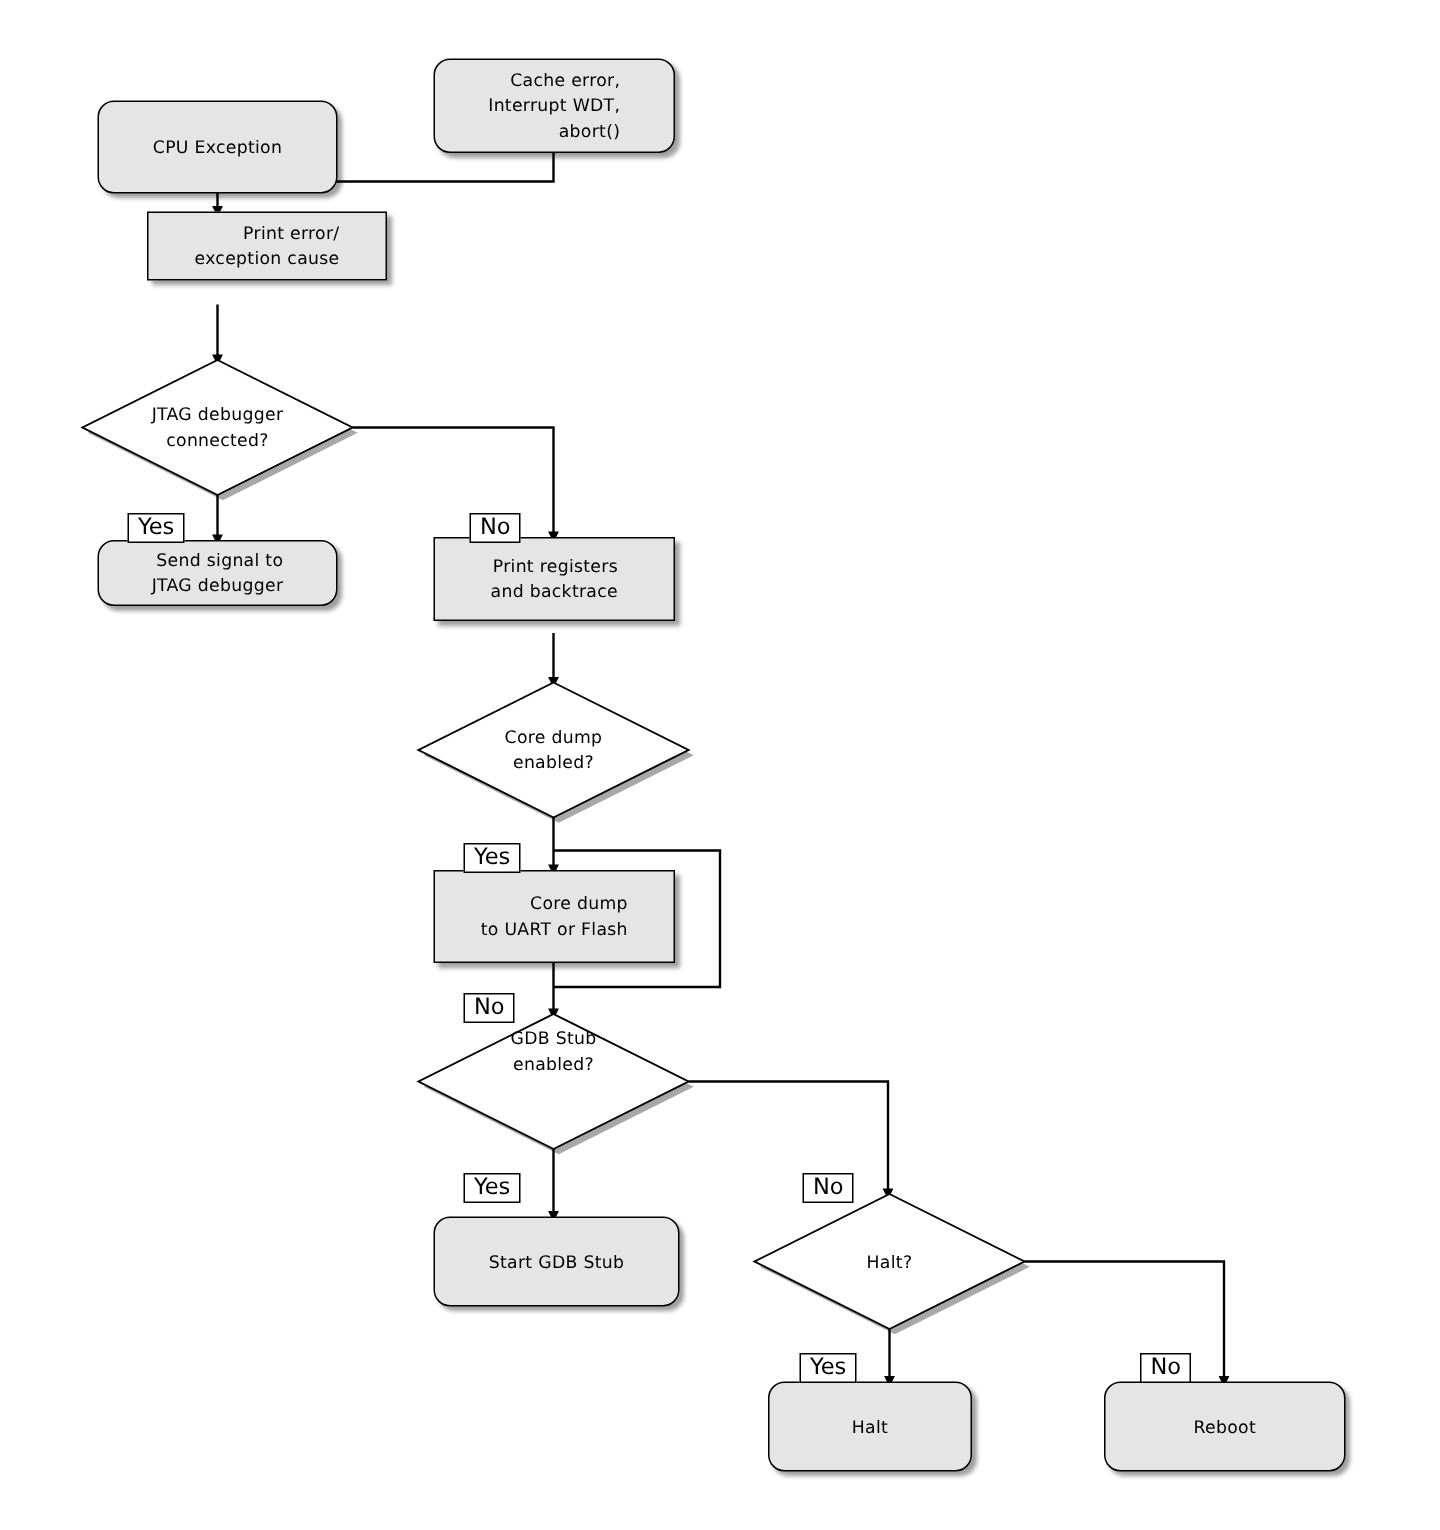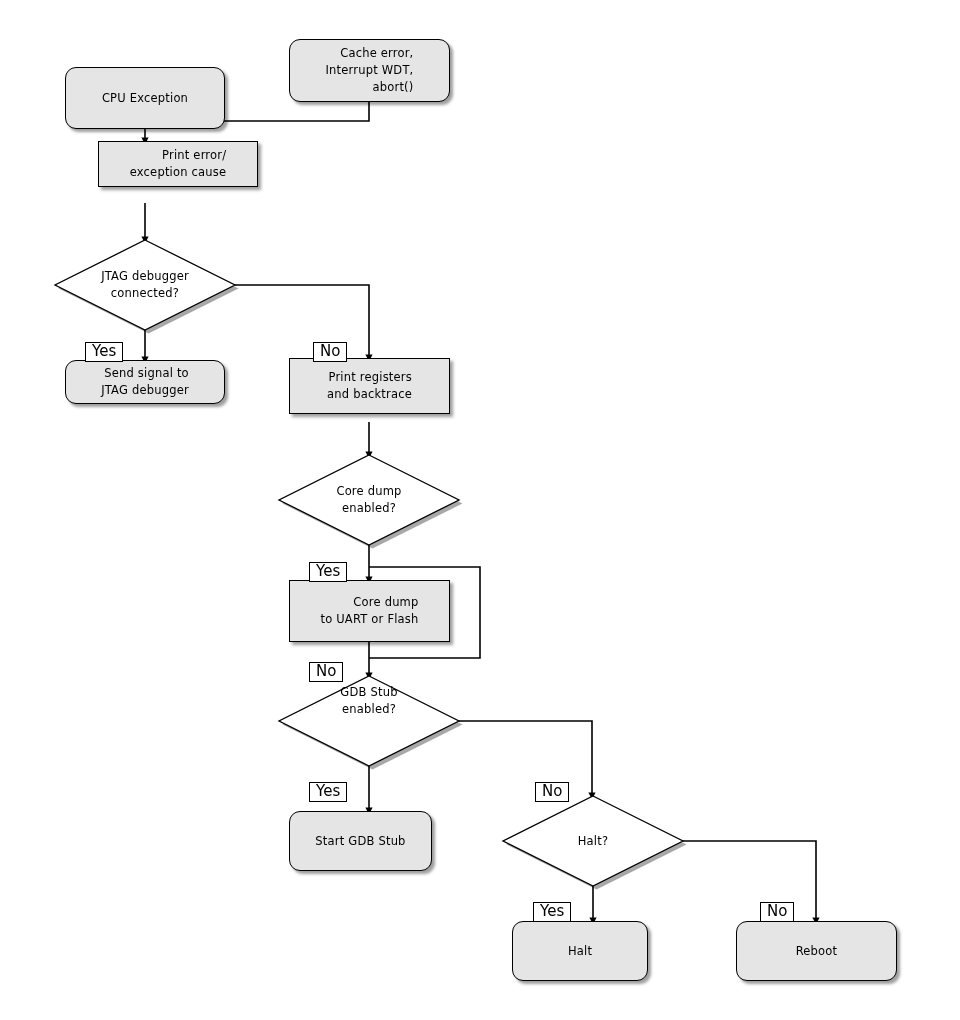--- a/index.html
+++ b/index.html
@@ -150,21 +150,21 @@
         </div>
       </div>
       <div class="node" style="left: 289px; top: 580px; width: 161px; height: 62px;">
         <span class="node-text">Core dump<br>to UART or Flash</span>
       </div>
       <div class="diamond-wrap" style="left: 279px; top: 656px; width: 180px; height: 90px;">
         <div class="diamond-label">
           <span>GDB Stub<br>enabled?</span>
         </div>
       </div>
-      <div class="node rounded" style="left: 289px; top: 811px; width: 143px; height: 60px;">
+      <div class="node rounded" style="left: 289px; top: 811px; width: 164px; height: 60px;">
         <span class="node-text">Start GDB Stub</span>
       </div>
       <div class="diamond-wrap" style="left: 503px; top: 796px; width: 180px; height: 90px;">
         <div class="diamond-label">
           <span>Halt?</span>
         </div>
       </div>
       <div class="node rounded" style="left: 512px; top: 921px; width: 136px; height: 60px;">
         <span class="node-text">Halt</span>
       </div>

